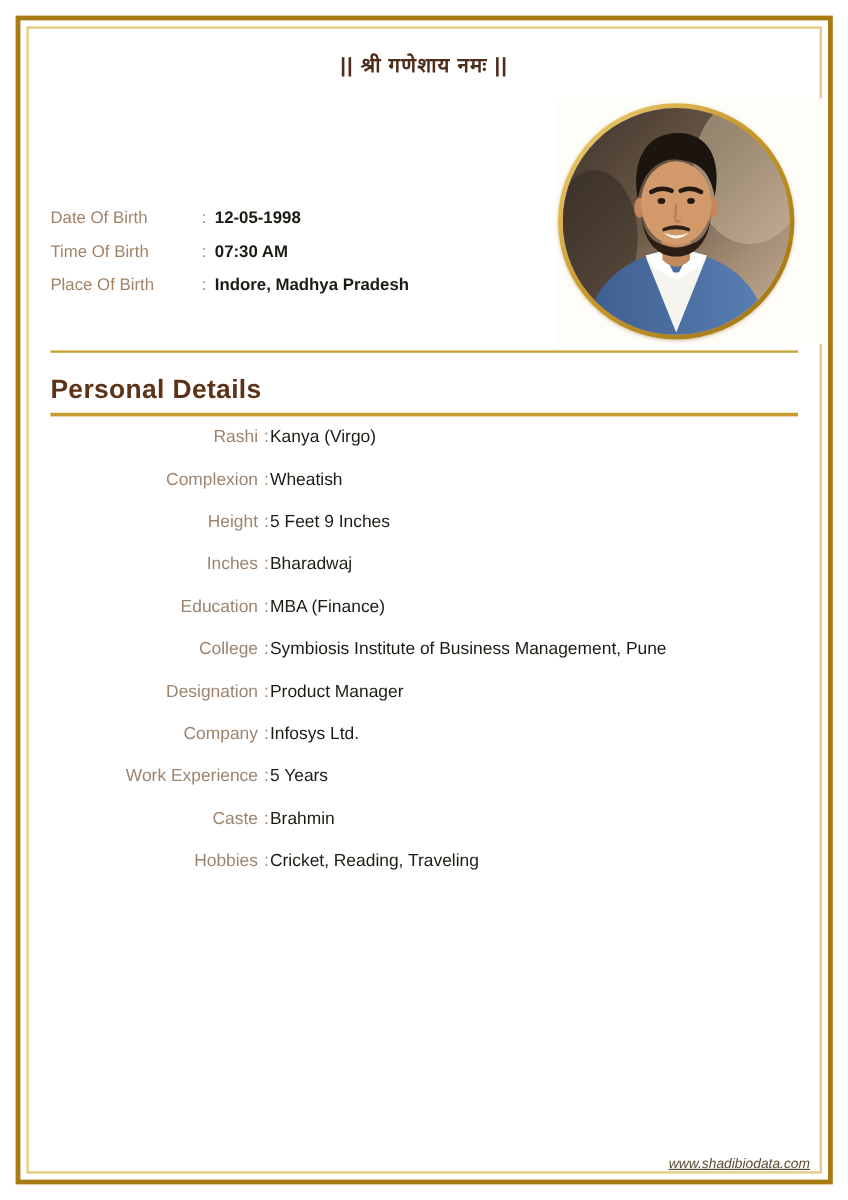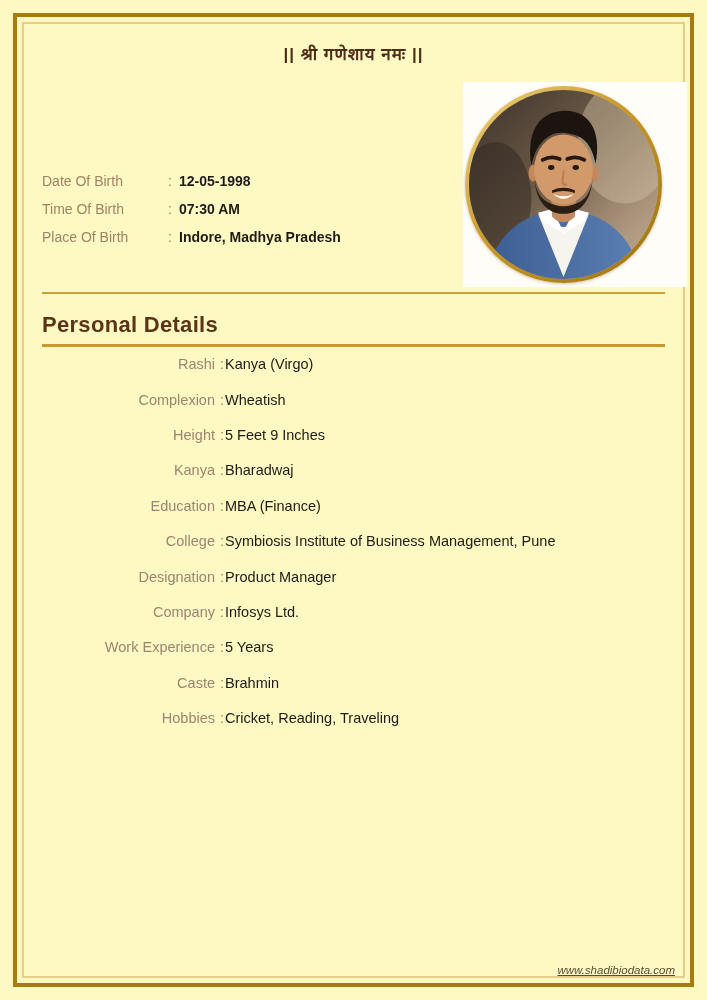--- a/index.html
+++ b/index.html
@@ -1,17 +1,17 @@
 <!DOCTYPE html>
 <html><head>
 <meta charset="utf-8">
 <style>
   html,body{margin:0;padding:0;background:#f4efe3;}
   .page{
-    position:relative;width:707px;height:1000px;background:#fef9c3;
+    position:relative;width:707px;height:1000px;background:#ffffff;
     font-family:"Liberation Sans","DejaVu Sans",sans-serif;overflow:hidden;
   }
   
   .frame-outer{position:absolute;inset:13px;border:4px solid #a87b12;pointer-events:none;}
   .frame-inner{position:absolute;inset:22px;border:2px solid #e6cc84;pointer-events:none;}
 
   .invocation{
     position:absolute;top:42px;left:0;right:0;text-align:center;
     color:#4f2d1b;font-size:17px;font-weight:600;letter-spacing:1px;
   }
@@ -140,21 +140,21 @@
       <span class="plabel">Complexion</span>
       <span class="pcolon">:</span>
       <span class="pvalue">Wheatish</span>
     </div>
     <div class="prow">
       <span class="plabel">Height</span>
       <span class="pcolon">:</span>
       <span class="pvalue">5 Feet 9 Inches</span>
     </div>
     <div class="prow">
-      <span class="plabel">Kanya</span>
+      <span class="plabel">Inches</span>
       <span class="pcolon">:</span>
       <span class="pvalue">Bharadwaj</span>
     </div>
     <div class="prow">
       <span class="plabel">Education</span>
       <span class="pcolon">:</span>
       <span class="pvalue">MBA (Finance)</span>
     </div>
     <div class="prow">
       <span class="plabel">College</span>

